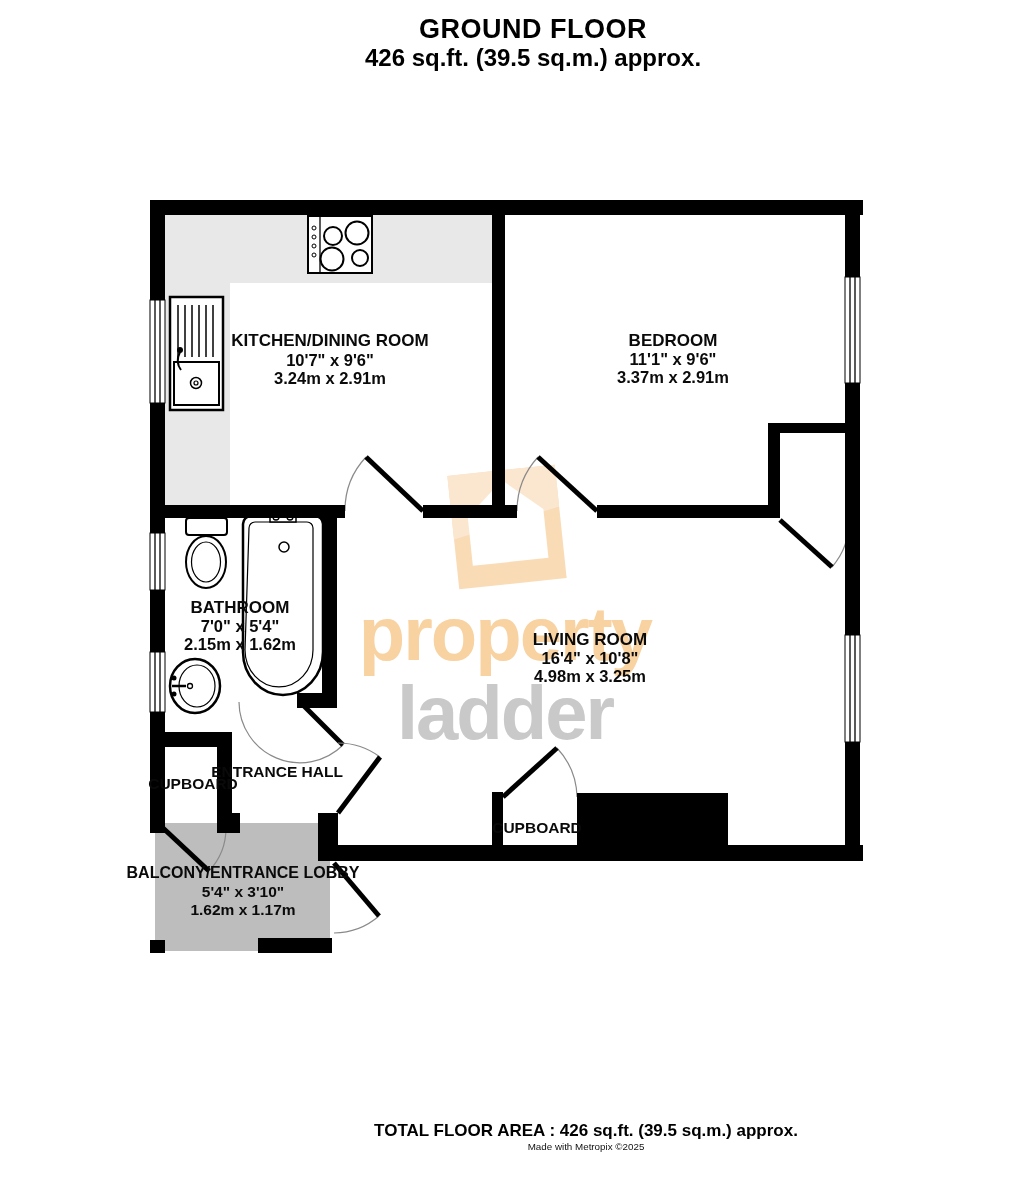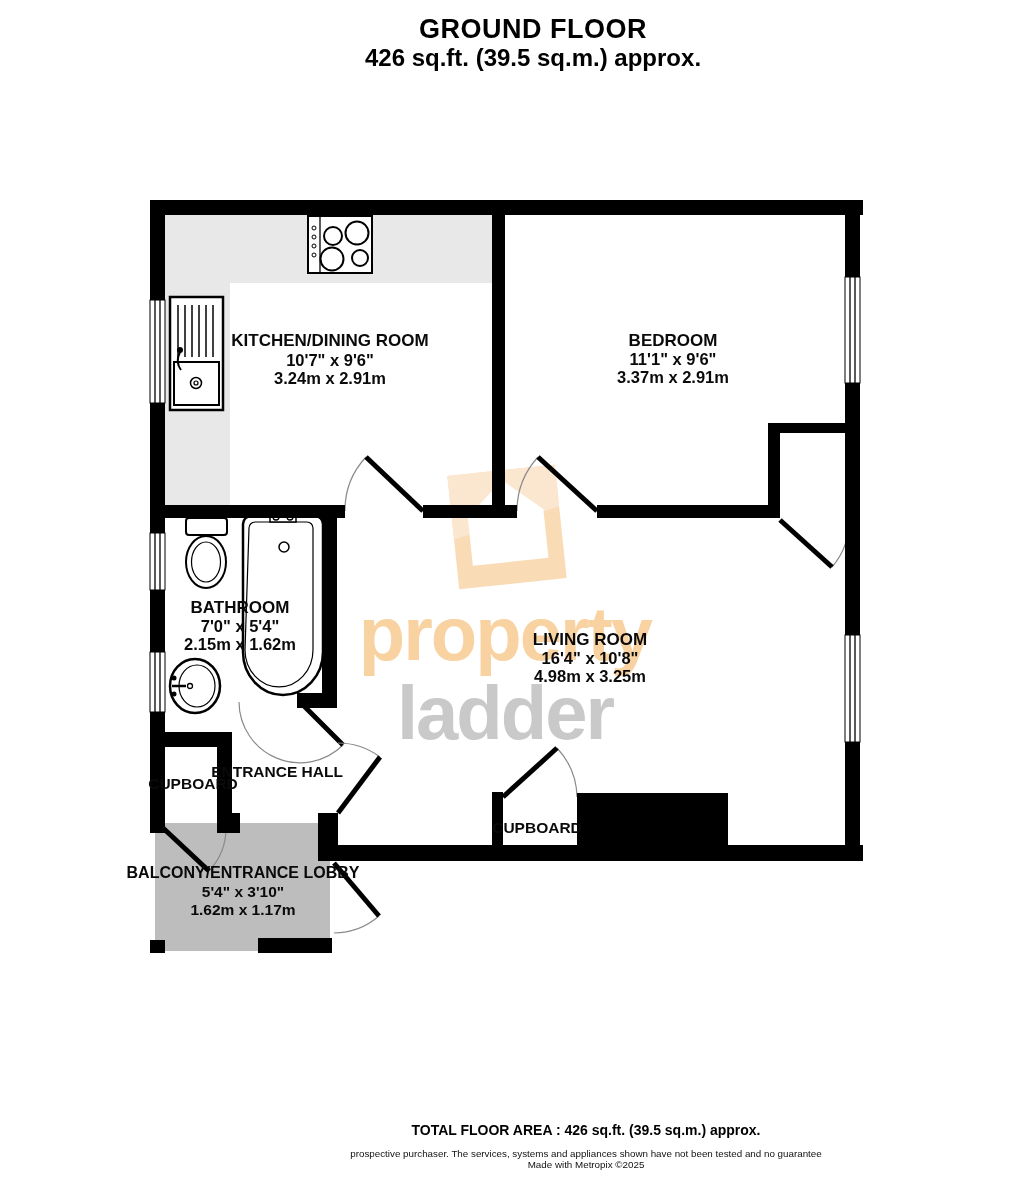--- a/index.html
+++ b/index.html
@@ -7,21 +7,21 @@
   .title-block{position:absolute;top:14px;left:0;width:1012px;text-align:center;color:#000;padding-left:27px;}
   .title-line1{font-size:27px;font-weight:bold;line-height:30px;letter-spacing:.5px;}
   .title-line2{font-size:24px;font-weight:bold;line-height:28px;}
   .plan-svg{position:absolute;left:0;top:0;}
   .room-name{font:bold 17px "Liberation Sans",sans-serif;fill:#0a0a0a;}
   .room-dim{font:bold 16.5px "Liberation Sans",sans-serif;fill:#0a0a0a;}
   .small-label{font:bold 15.5px "Liberation Sans",sans-serif;fill:#0a0a0a;}
   .wm-orange{font:bold 76px "Liberation Sans",sans-serif;letter-spacing:-2px;}
   .wm-gray{font:bold 76px "Liberation Sans",sans-serif;letter-spacing:-2px;}
   .footer-block{position:absolute;top:1122px;left:180px;width:812px;text-align:center;color:#000;}
-  .footer-total{font-size:14px;font-weight:bold;line-height:17px;margin-bottom:10px;}
+  .footer-total{font-size:17px;font-weight:bold;line-height:17px;margin-bottom:3px;}
   .footer-line{font-size:9.8px;line-height:10.9px;color:#111;}
   .fixture{stroke:#000;fill:#fff;}
 </style>
 </head>
 <body>
 
 <div class="title-block">
   <div class="title-line1">GROUND FLOOR</div>
   <div class="title-line2">426 sq.ft. (39.5 sq.m.) approx.</div>
 </div>
@@ -211,15 +211,14 @@
     <text class="small-label" x="537" y="833">CUPBOARD</text>
 
     <text class="room-name" style="font-size:16px" x="243" y="878">BALCONY/ENTRANCE LOBBY</text>
     <text class="room-dim" style="font-size:15.5px" x="243" y="897">5'4"  x 3'10"</text>
     <text class="room-dim" style="font-size:15.5px" x="243" y="915">1.62m  x 1.17m</text>
   </g>
 </svg>
 
 <div class="footer-block">
   <div class="footer-total">TOTAL FLOOR AREA : 426 sq.ft. (39.5 sq.m.) approx.</div>
-  <div class="footer-line">prospective purchaser. The services, systems and appliances shown have not been tested and no guarantee</div>
   <div class="footer-line">Made with Metropix ©2025</div>
 </div>
 
 </body></html>

